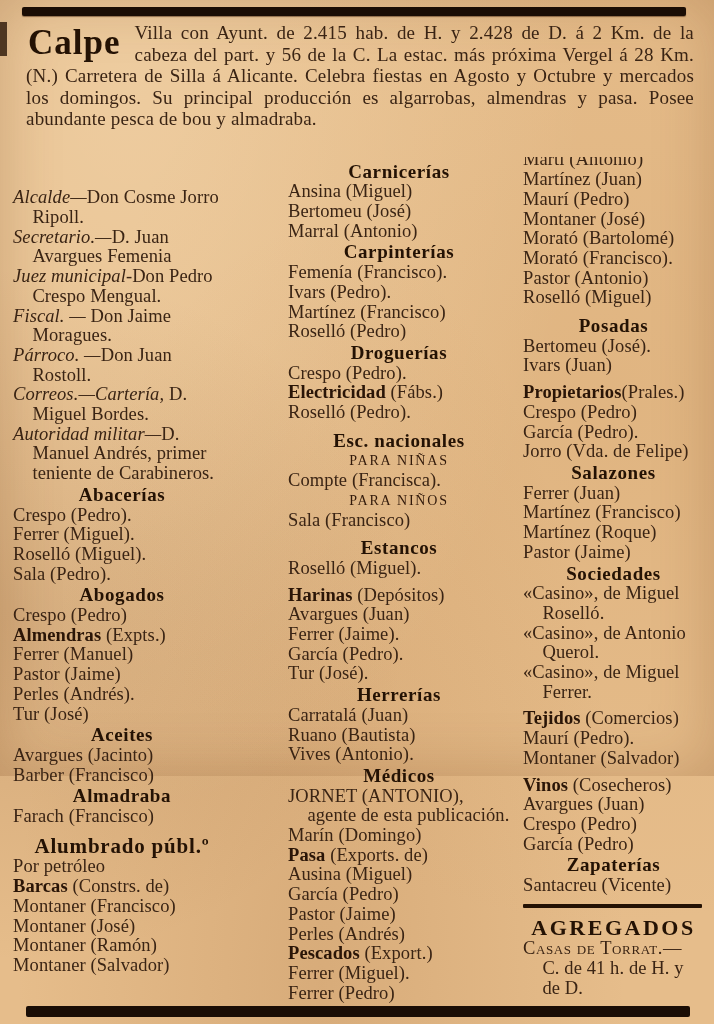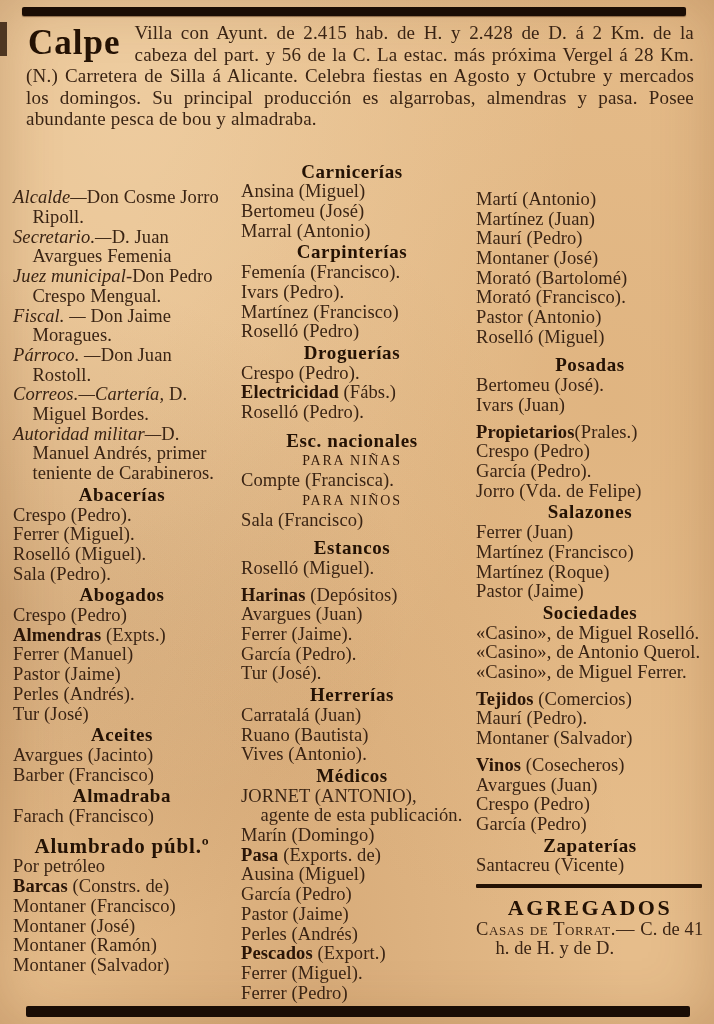--- a/index.html
+++ b/index.html
@@ -7,34 +7,34 @@
     width:714px;height:1024px;overflow:hidden;
     font-family:"Liberation Serif","DejaVu Serif",serif;
     color:#3a2414;
     background:
       radial-gradient(ellipse at 18% 8%, rgba(255,238,205,.30), transparent 55%),
       radial-gradient(ellipse at 85% 40%, rgba(186,128,66,.14), transparent 60%),
       radial-gradient(ellipse at 45% 96%, rgba(150,92,42,.18), transparent 55%),
       radial-gradient(ellipse at 2% 60%, rgba(120,70,30,.18), transparent 40%),
       #e6bd8b;
   }
-  .page{position:relative;width:714px;height:1024px;box-shadow:inset 0 0 60px rgba(110,60,20,.25);}
+  .page{position:relative;width:714px;height:776px;box-shadow:inset 0 0 60px rgba(110,60,20,.25);}
   .bar{position:absolute;background:#1a0d05;border-radius:2px;}
   .bar.top{left:22px;right:28px;top:7px;height:9px;box-shadow:0 1px 1px rgba(60,30,10,.5);}
   .bar.bottom{left:26px;right:24px;top:1006px;height:11px;}
   .edge-mark{position:absolute;left:0;top:22px;width:7px;height:34px;background:#2a1708;opacity:.8;}
 
   .intro{position:absolute;left:26px;right:20px;top:22px;font-size:19px;line-height:21.5px;text-align:justify;letter-spacing:.2px;}
   .calpe{float:left;font-size:35px;line-height:34px;font-weight:bold;letter-spacing:1px;color:#241204;padding:4px 14px 2px 2px;}
 
   .cols{position:absolute;left:8px;top:157px;width:700px;height:848px;display:flex;overflow:hidden;align-items:center;}
   .vline{width:2px;background:#3a2312;opacity:.85;margin:2px 0;}
   .col{overflow:hidden;font-size:18.5px;line-height:19.7px;letter-spacing:.1px;}
   .col.c1{width:218px;padding:2px 2px 0 3px;}
-  .col.c2{width:222px;padding:2px 2px 0 6px;}
+  .col.c2{width:222px;padding:2px 2px 0 6px;margin-left:47px;}
   .col.c3{flex:1;padding:2px 4px 15px 9px;}
 
   .entry{padding-left:1.05em;text-indent:-1.05em;}
   .entry i{font-style:italic;}
   .entry b{font-weight:bold;color:#2a1507;}
   .entry .sc{font-variant:small-caps;letter-spacing:.6px;}
   .heading{text-align:center;font-weight:bold;color:#241204;font-size:19px;letter-spacing:.6px;padding:1px 0;}
   .heading.big{font-size:21px;letter-spacing:.8px;padding:3px 0 1px;}
   .heading.wide{font-size:22px;letter-spacing:2.5px;padding:4px 0 2px;}
   .subheading{text-align:center;font-size:14px;letter-spacing:1.8px;color:#31190a;font-weight:normal;}

